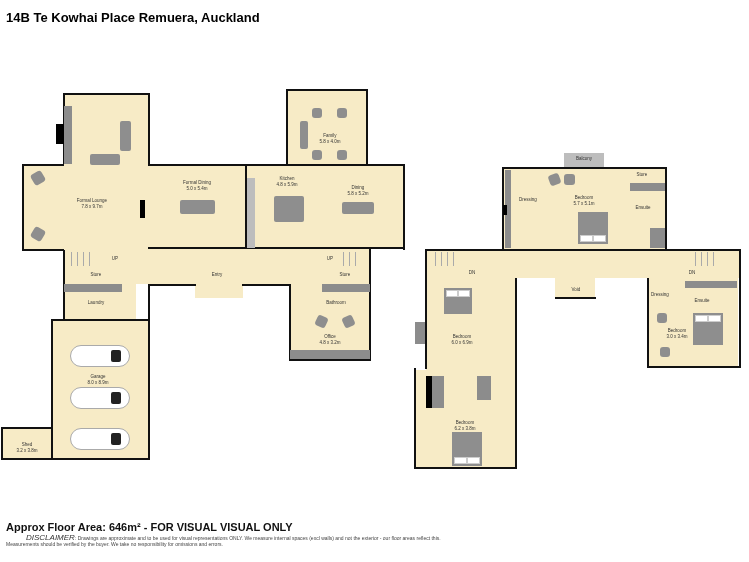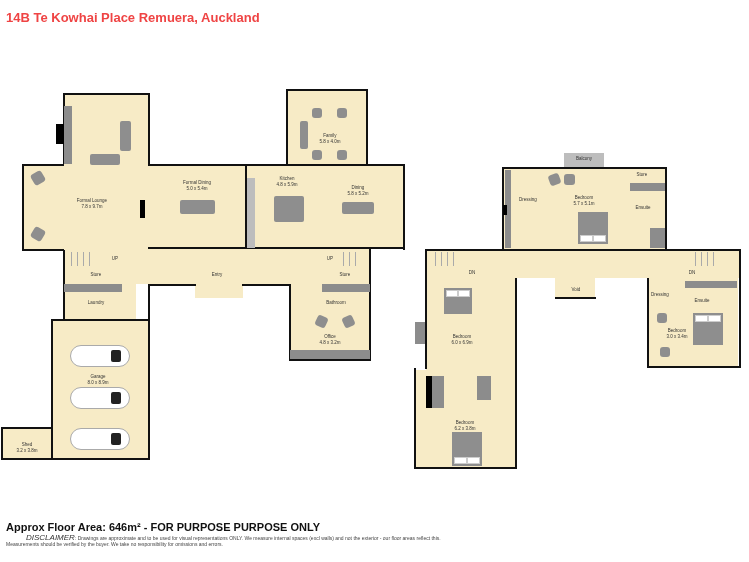--- a/index.html
+++ b/index.html
@@ -1,17 +1,17 @@
 <!DOCTYPE html>
 <html><head>
 <meta charset="utf-8">
 <style>
   html,body{margin:0;padding:0;background:#fff;}
   body{width:749px;height:562px;position:relative;overflow:hidden;font-family:"Liberation Sans",sans-serif;}
-  .title{position:absolute;left:6px;top:10px;font-size:13px;font-weight:bold;color:#ef4444;}
+  .title{position:absolute;left:6px;top:10px;font-size:13px;font-weight:bold;color:#000000;}
   .room{position:absolute;background:#f7ebc6;}
   .wall{position:absolute;background:#111;}
   .grey{position:absolute;background:#8c8c8c;}
   .lgrey{position:absolute;background:#bdbdbd;}
   .dark{position:absolute;background:#000;}
   .lbl{position:absolute;font-size:4.5px;color:#333;text-align:center;line-height:6px;white-space:nowrap;transform:translateX(-50%);}
   .furn{position:absolute;background:#8e8e8e;border-radius:2px;}
   .chair{position:absolute;background:#8e8e8e;border-radius:3px;}
   .bed{position:absolute;background:#8e8e8e;}
   .bed .pil{position:absolute;background:#fff;border:1px solid #ccc;}
@@ -193,14 +193,14 @@
   <div class="lbl" style="left:576px;top:287px;"><span>Void</span></div>
   <div class="lbl" style="left:462px;top:334px;"><span>Bedroom</span><br><span>6.0 x 6.9m</span></div>
   <div class="lbl" style="left:465px;top:420px;"><span>Bedroom</span><br><span>6.2 x 3.8m</span></div>
   <div class="lbl" style="left:660px;top:292px;"><span>Dressing</span></div>
   <div class="lbl" style="left:702px;top:298px;"><span>Ensuite</span></div>
   <div class="lbl" style="left:677px;top:328px;"><span>Bedroom</span><br><span>3.0 x 3.4m</span></div>
   <div class="lbl" style="left:472px;top:270px;">DN</div>
   <div class="lbl" style="left:692px;top:270px;">DN</div>
 </div>
 
-<div class="footer-main">Approx Floor Area: 646m² - FOR PURPOSE PURPOSE ONLY</div>
+<div class="footer-main">Approx Floor Area: 646m² - FOR VISUAL VISUAL ONLY</div>
 <div class="disc"><i>DISCLAIMER</i><span>: Drawings are approximate and to be used for visual representations ONLY. We measure internal spaces (excl walls) and not the exterior - our floor areas reflect this. Measurements should be verified by the buyer. We take no responsibility for omissions and errors.</span></div>
 
 </body></html>

